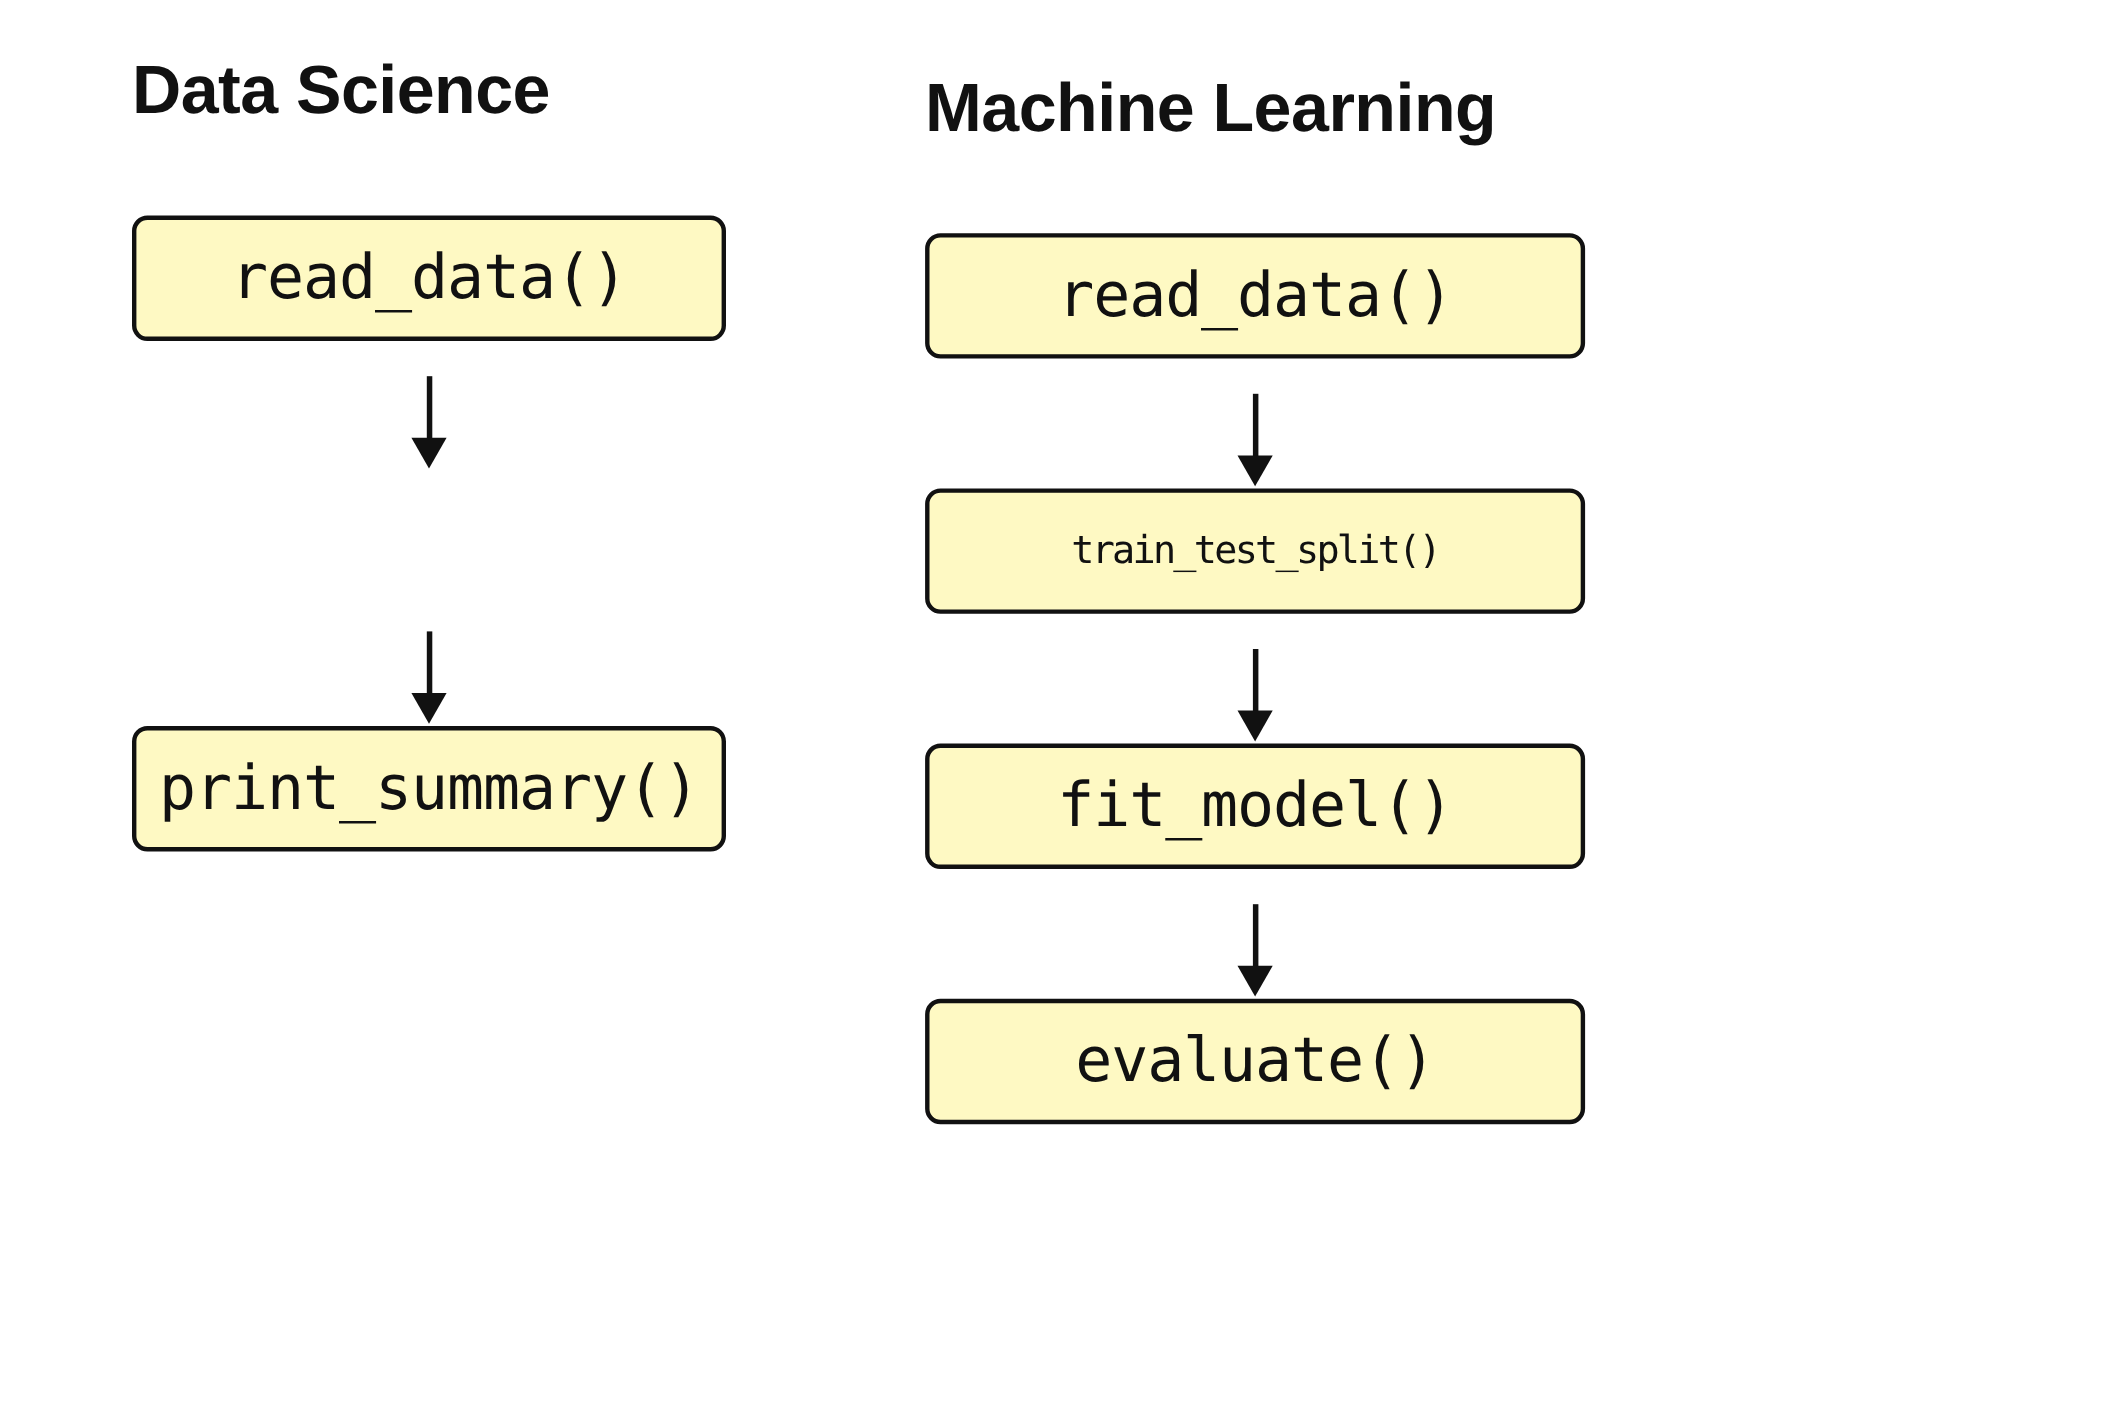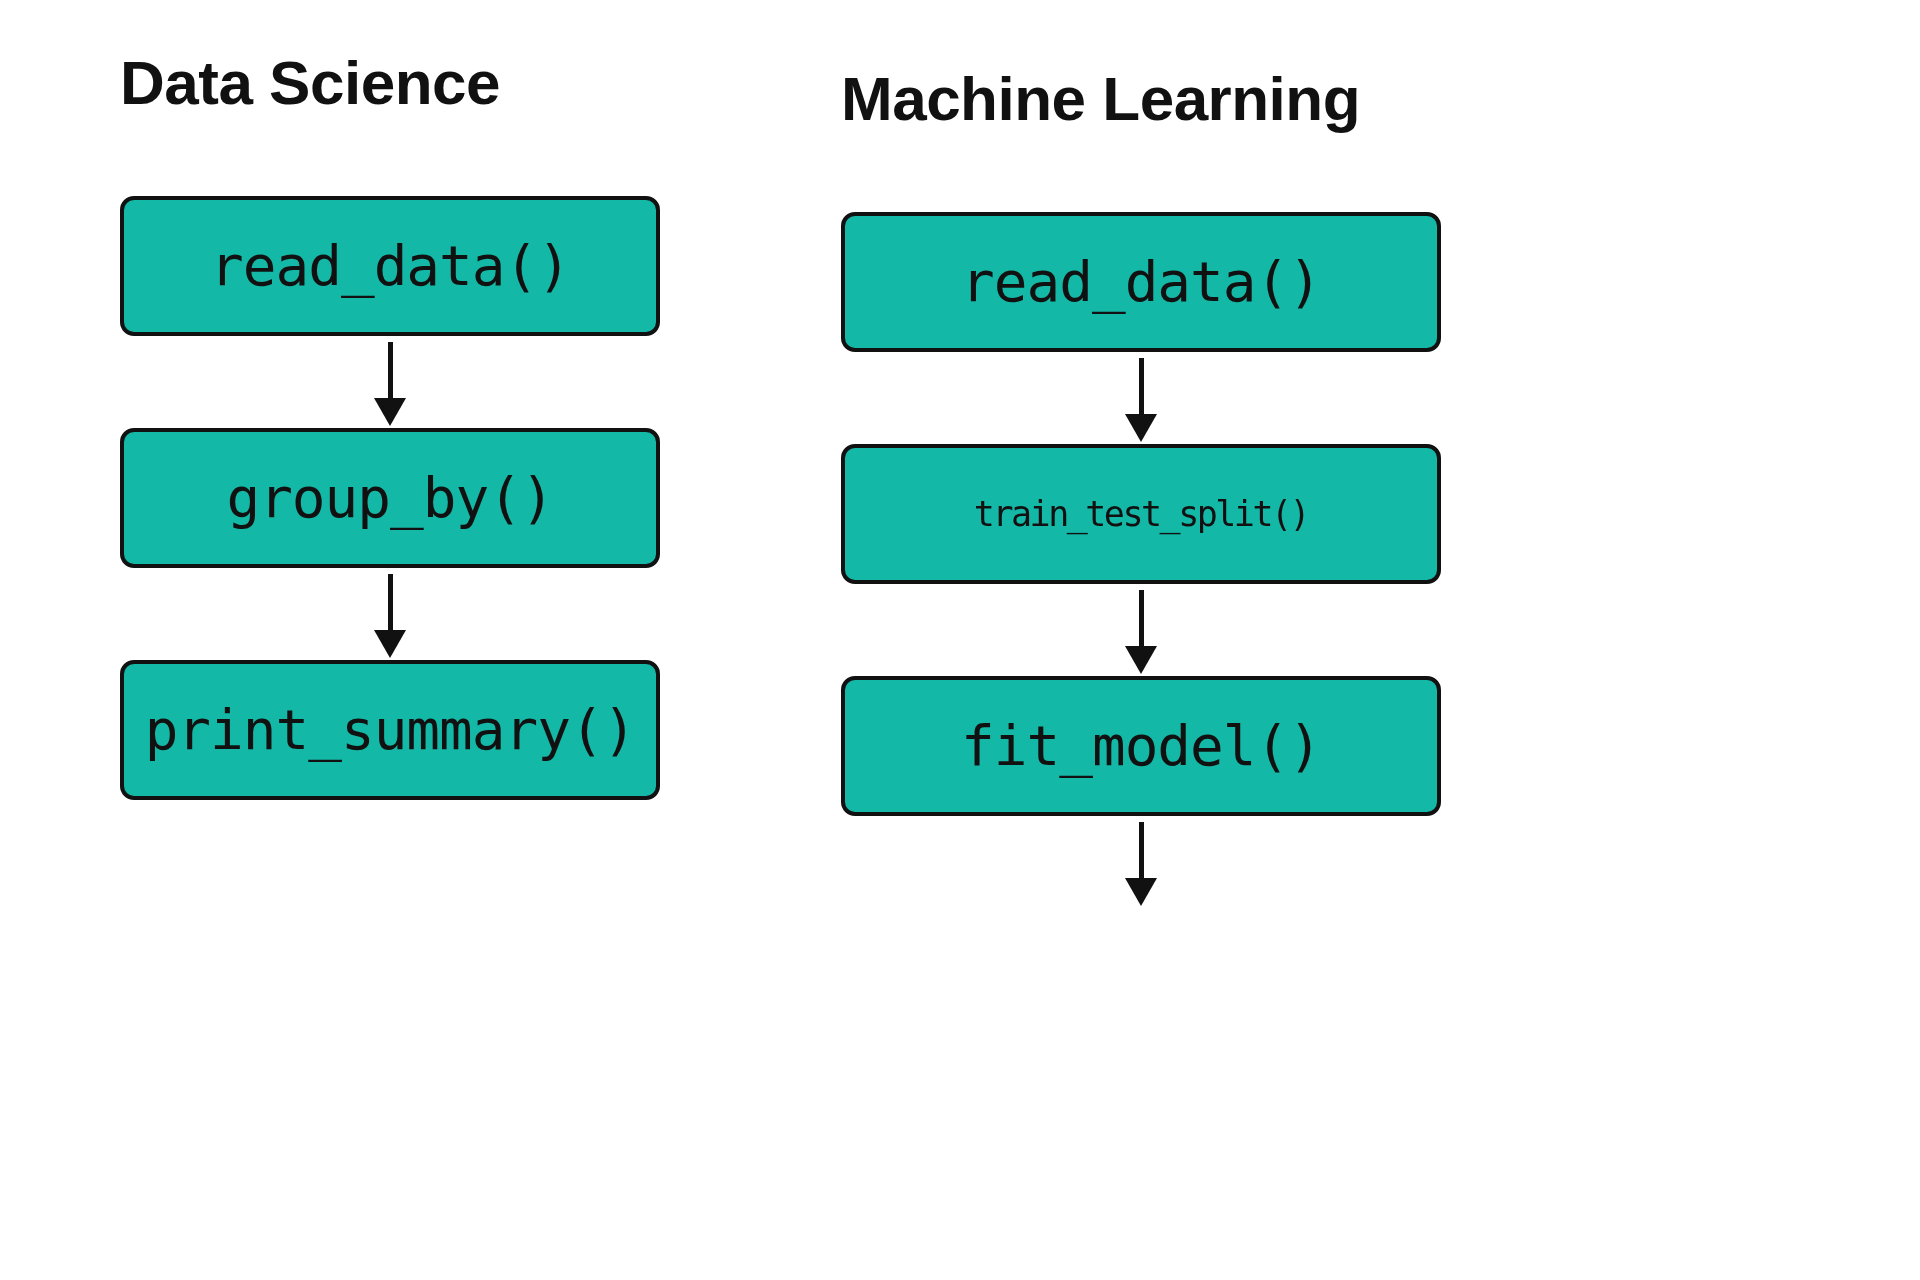--- a/index.html
+++ b/index.html
@@ -42,25 +42,25 @@
     line-height: 72px;
     letter-spacing: -0.5px;
     color: #111111;
     white-space: nowrap;
   }
 
   .node {
     position: absolute;
     left: 0;
     width: 100%;
-    height: 140px;
+    height: 114px;
     box-sizing: border-box;
     border: 4px solid #111111;
     border-radius: 14px;
-    background: #14b8a6;
+    background: #fef9c3;
     display: flex;
     align-items: center;
     justify-content: center;
   }
 
   .node-label {
     font-family: "DejaVu Sans Mono", "Liberation Mono", monospace;
     font-size: 56px;
     line-height: 60px;
     color: #111111;
@@ -127,23 +127,20 @@
 
     <div class="node row1">
       <span class="node-label">read_data()</span>
     </div>
 
     <div class="arrow gap1 col-left-arrow-x">
       <div class="shaft"></div>
       <div class="head"></div>
     </div>
 
-    <div class="node row2">
-      <span class="node-label">group_by()</span>
-    </div>
 
     <div class="arrow gap2 col-left-arrow-x">
       <div class="shaft"></div>
       <div class="head"></div>
     </div>
 
     <div class="node row3">
       <span class="node-label">print_summary()</span>
     </div>
 
@@ -173,16 +170,19 @@
 
     <div class="node row3">
       <span class="node-label">fit_model()</span>
     </div>
 
     <div class="arrow gap3 col-right-arrow-x">
       <div class="shaft"></div>
       <div class="head"></div>
     </div>
 
+    <div class="node row4">
+      <span class="node-label">evaluate()</span>
+    </div>
 
   </div>
 
 </div>
 
 </body></html>

